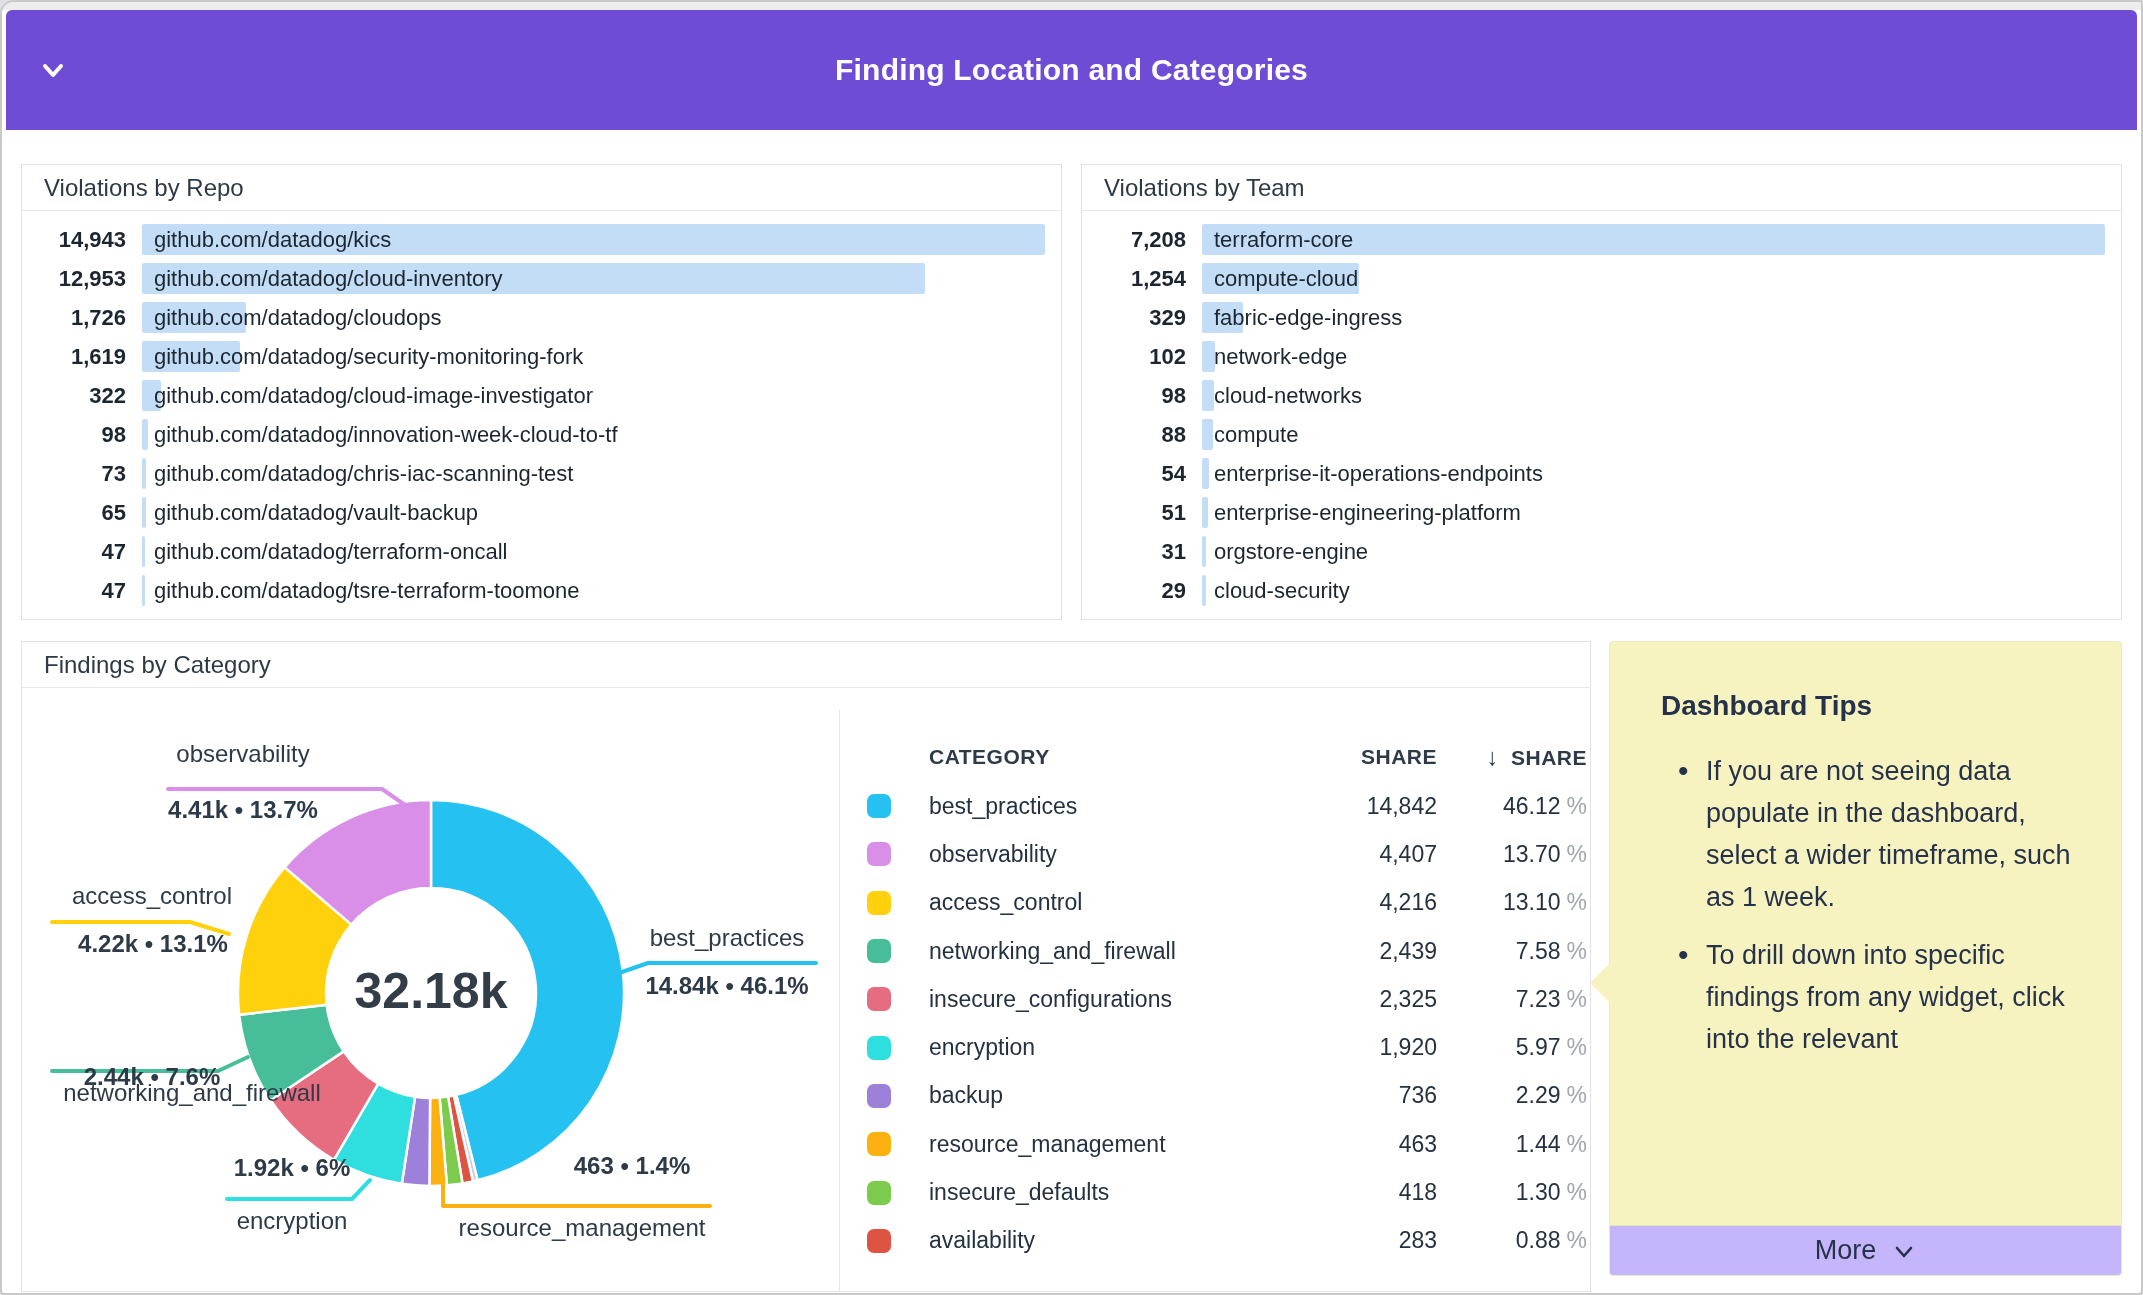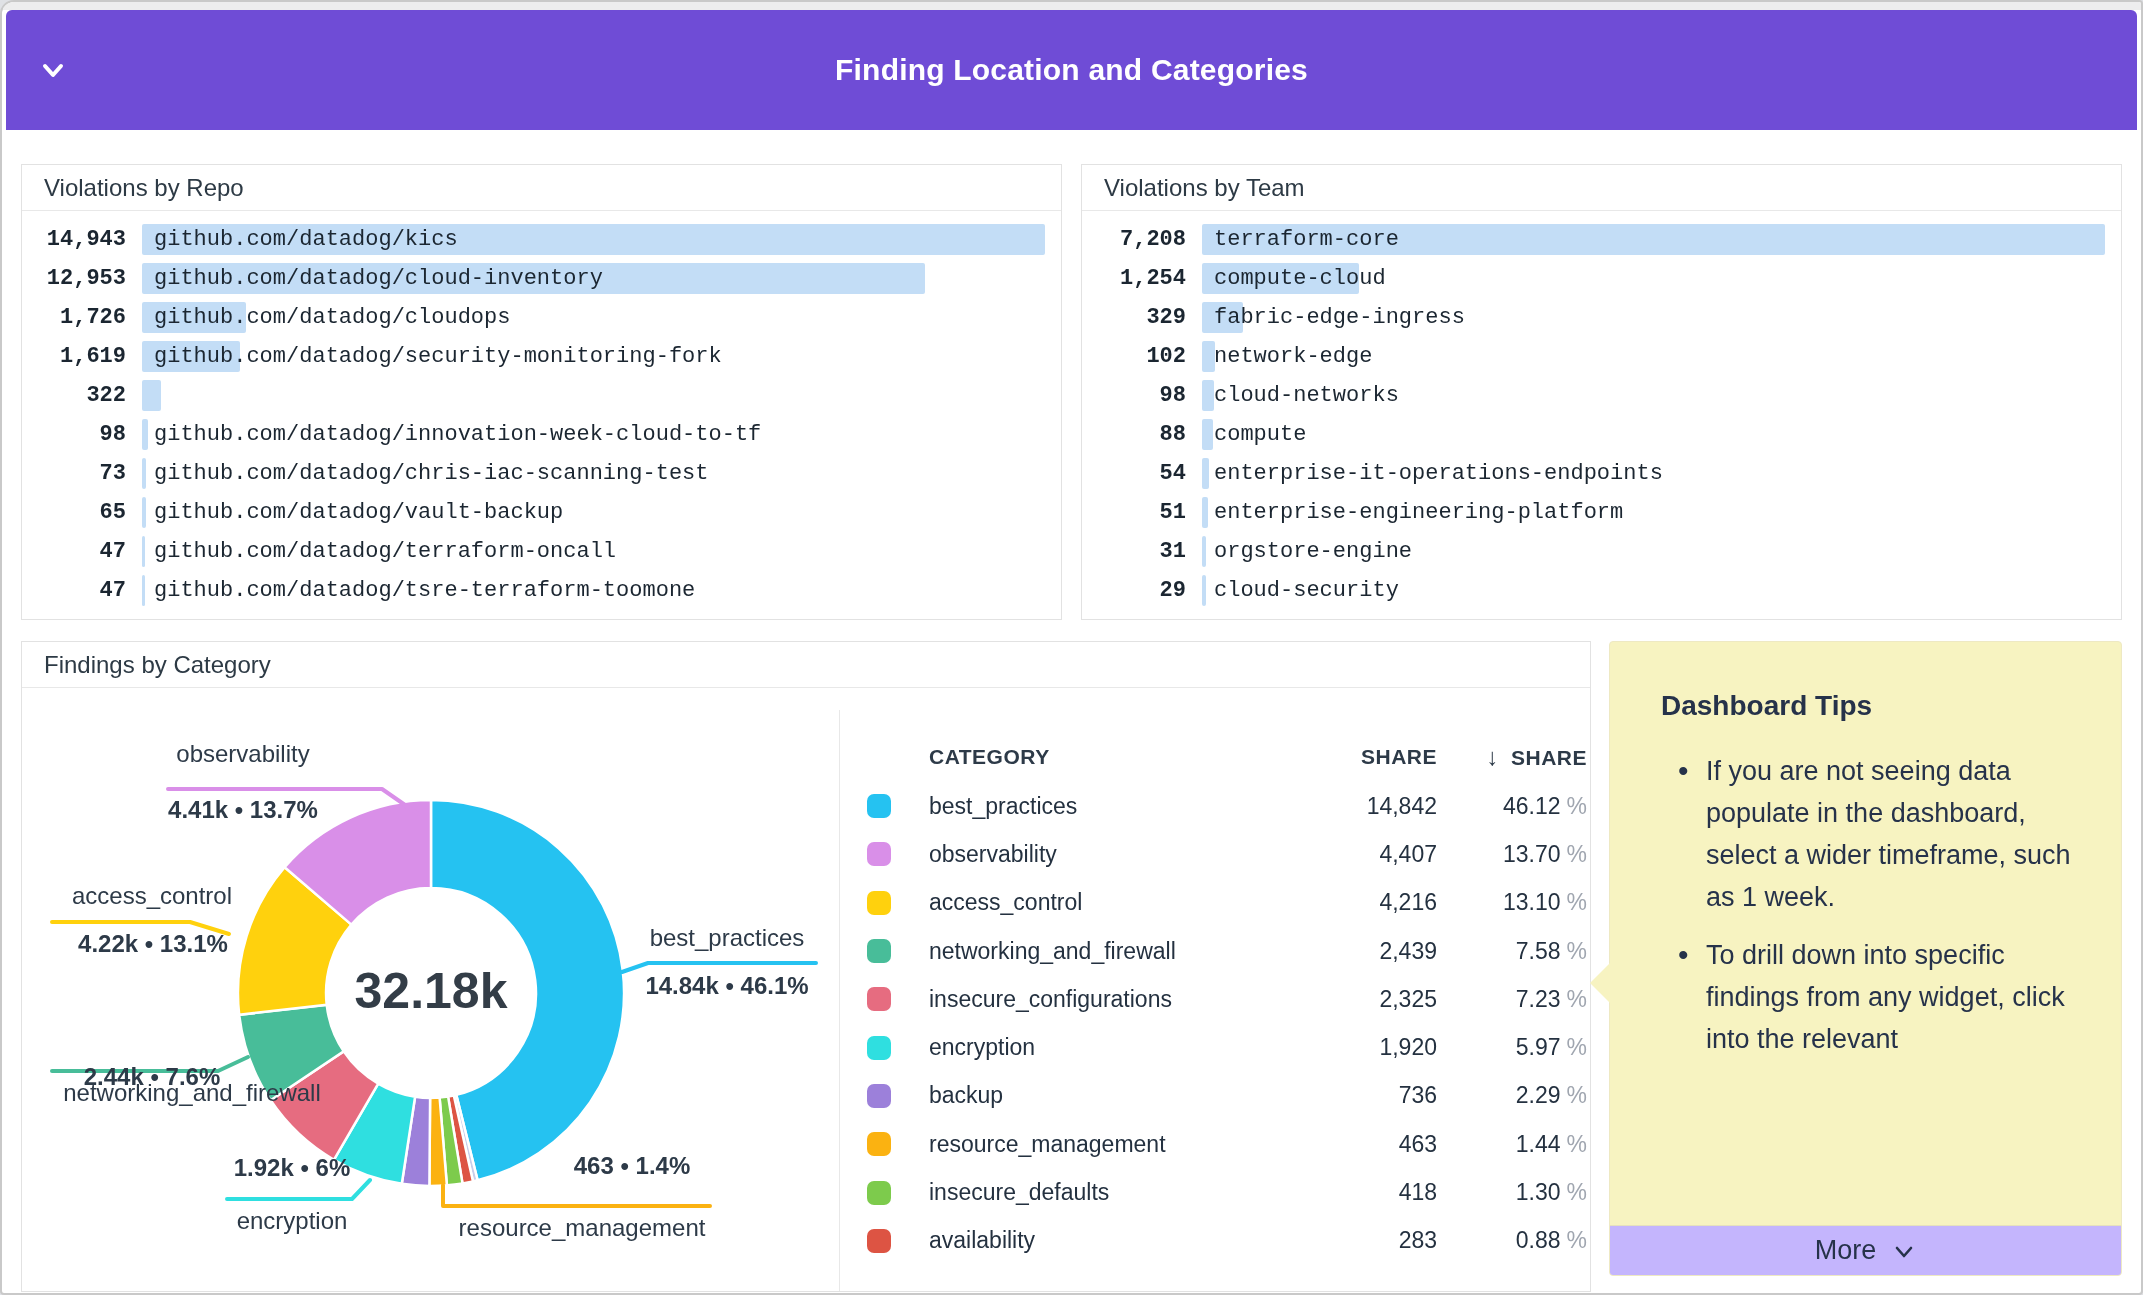--- a/index.html
+++ b/index.html
@@ -15,21 +15,21 @@
                 font-size:30px; font-weight:700; letter-spacing:.2px; }
   .band-chevron { position:absolute; left:30px; top:50%; transform:translateY(-50%); width:34px; height:34px;
                   display:flex; align-items:center; justify-content:center; cursor:pointer; }
 
   
   .panel { position:absolute; background:#fff; border:1px solid #e2e2e2; }
   .panel-title { height:46px; line-height:46px; padding-left:22px; font-size:24px; color:#2d3a45;
                  border-bottom:1px solid #e8e8e8; white-space:nowrap; }
 
   
-  .toplist { padding:9px 12px 0 8px;font-family:Liberation Mono, monospace; }
+  .toplist { padding:9px 12px 0 8px; }
   .toplist-row { display:flex; align-items:center; height:39px; cursor:pointer; }
   .toplist-value { width:96px; text-align:right; font-weight:700; font-size:22px; color:#1b2631; flex:none; }
   .toplist-barzone { position:relative; flex:1; height:31px; margin-left:16px; margin-right:4px; }
   .toplist-bar { position:absolute; left:0; top:0; height:31px; background:#c3ddf6; border-radius:2px; }
   .toplist-label { position:absolute; left:12px; top:0; height:31px; line-height:31px; font-size:22px;
                    color:#1b2631; white-space:nowrap; }
 
   
   #findings-divider { position:absolute; left:817px; top:68px; bottom:0; width:1px; background:#e8e8e8; }
   #donut-svg { position:absolute; left:0; top:0; }
@@ -103,20 +103,21 @@
           <div class="toplist-value">1,619</div>
           <div class="toplist-barzone">
             <div class="toplist-bar" style="width: 10.83%; background: rgb(195, 221, 246);"></div>
             <div class="toplist-label">github.com/datadog/security-monitoring-fork</div>
           </div>
         </div>
         <div class="toplist-row">
           <div class="toplist-value">322</div>
           <div class="toplist-barzone">
             <div class="toplist-bar" style="width: 2.15%; background: rgb(195, 221, 246);"></div>
+            <div class="toplist-label">github.com/datadog/cloud-image-investigator</div>
           </div>
         </div>
         <div class="toplist-row">
           <div class="toplist-value">98</div>
           <div class="toplist-barzone">
             <div class="toplist-bar" style="width: 0.66%; background: rgb(195, 221, 246);"></div>
             <div class="toplist-label">github.com/datadog/innovation-week-cloud-to-tf</div>
           </div>
         </div>
         <div class="toplist-row">

